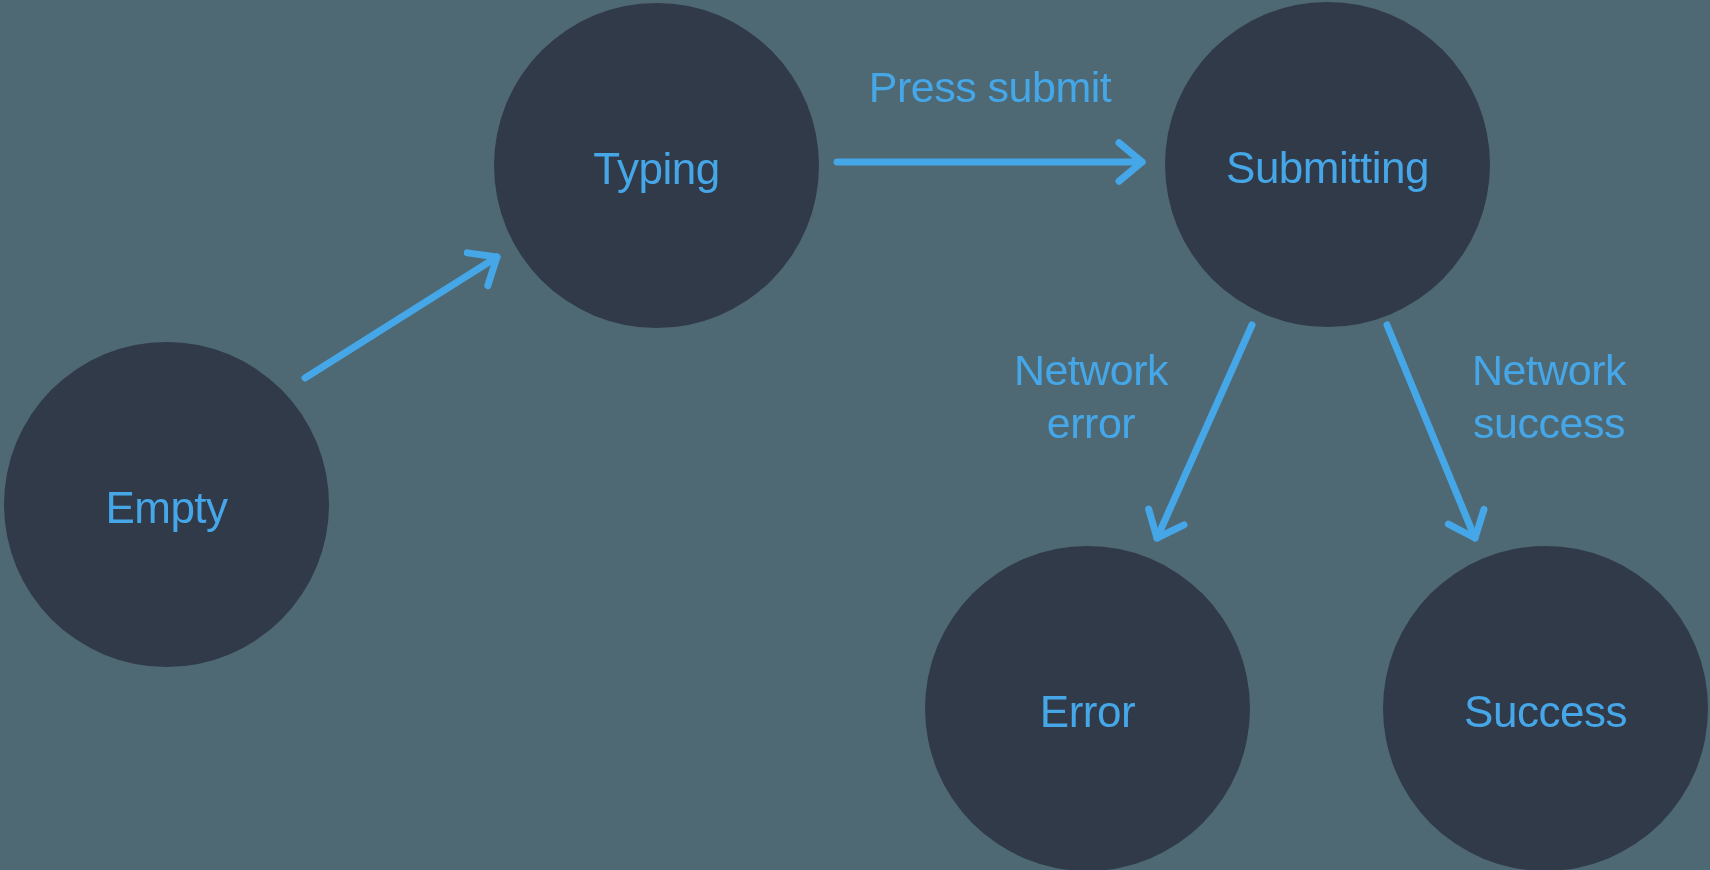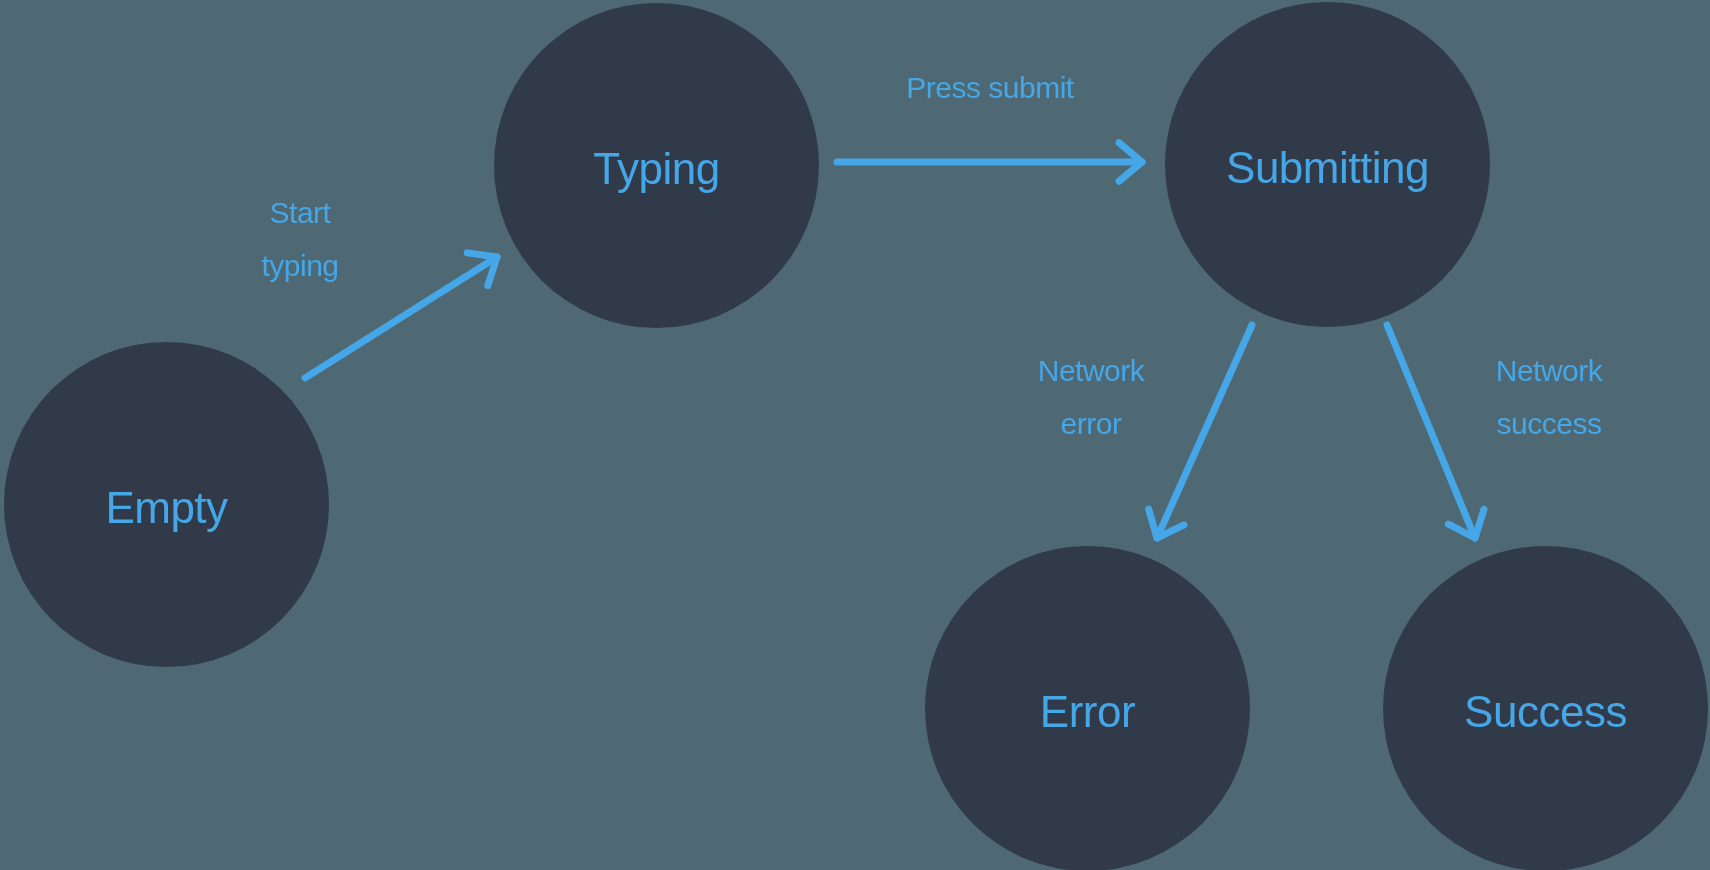--- a/index.html
+++ b/index.html
@@ -48,21 +48,21 @@
     color:var(--accent);
     font-size:44px;
     letter-spacing:-0.5px;
     padding-top:7px;
     white-space:nowrap;
   }
   .edge-label{
     position:absolute;
     transform:translate(-50%,-50%);
     color:var(--accent);
-    font-size:30px;
+    font-size:43px;
     line-height:53px;
     letter-spacing:-0.5px;
     text-align:center;
     white-space:nowrap;
     z-index:3;
   }
   
   .node-empty      {left:4px;    top:342px;}
   .node-typing     {left:494px;  top:3px;}
   .node-submitting {left:1165px; top:2px;}
@@ -111,24 +111,20 @@
   </div>
 
   <div class="node node-error">
     <span class="node-label">Error</span>
   </div>
 
   <div class="node node-success">
     <span class="node-label">Success</span>
   </div>
 
-  <div class="edge-label label-start-typing">
-    <span style="display:block">Start</span>
-    <span style="display:block">typing</span>
-  </div>
 
   <div class="edge-label label-press-submit">
     <span style="display:block">Press submit</span>
   </div>
 
   <div class="edge-label label-network-error">
     <span style="display:block">Network</span>
     <span style="display:block">error</span>
   </div>
 

